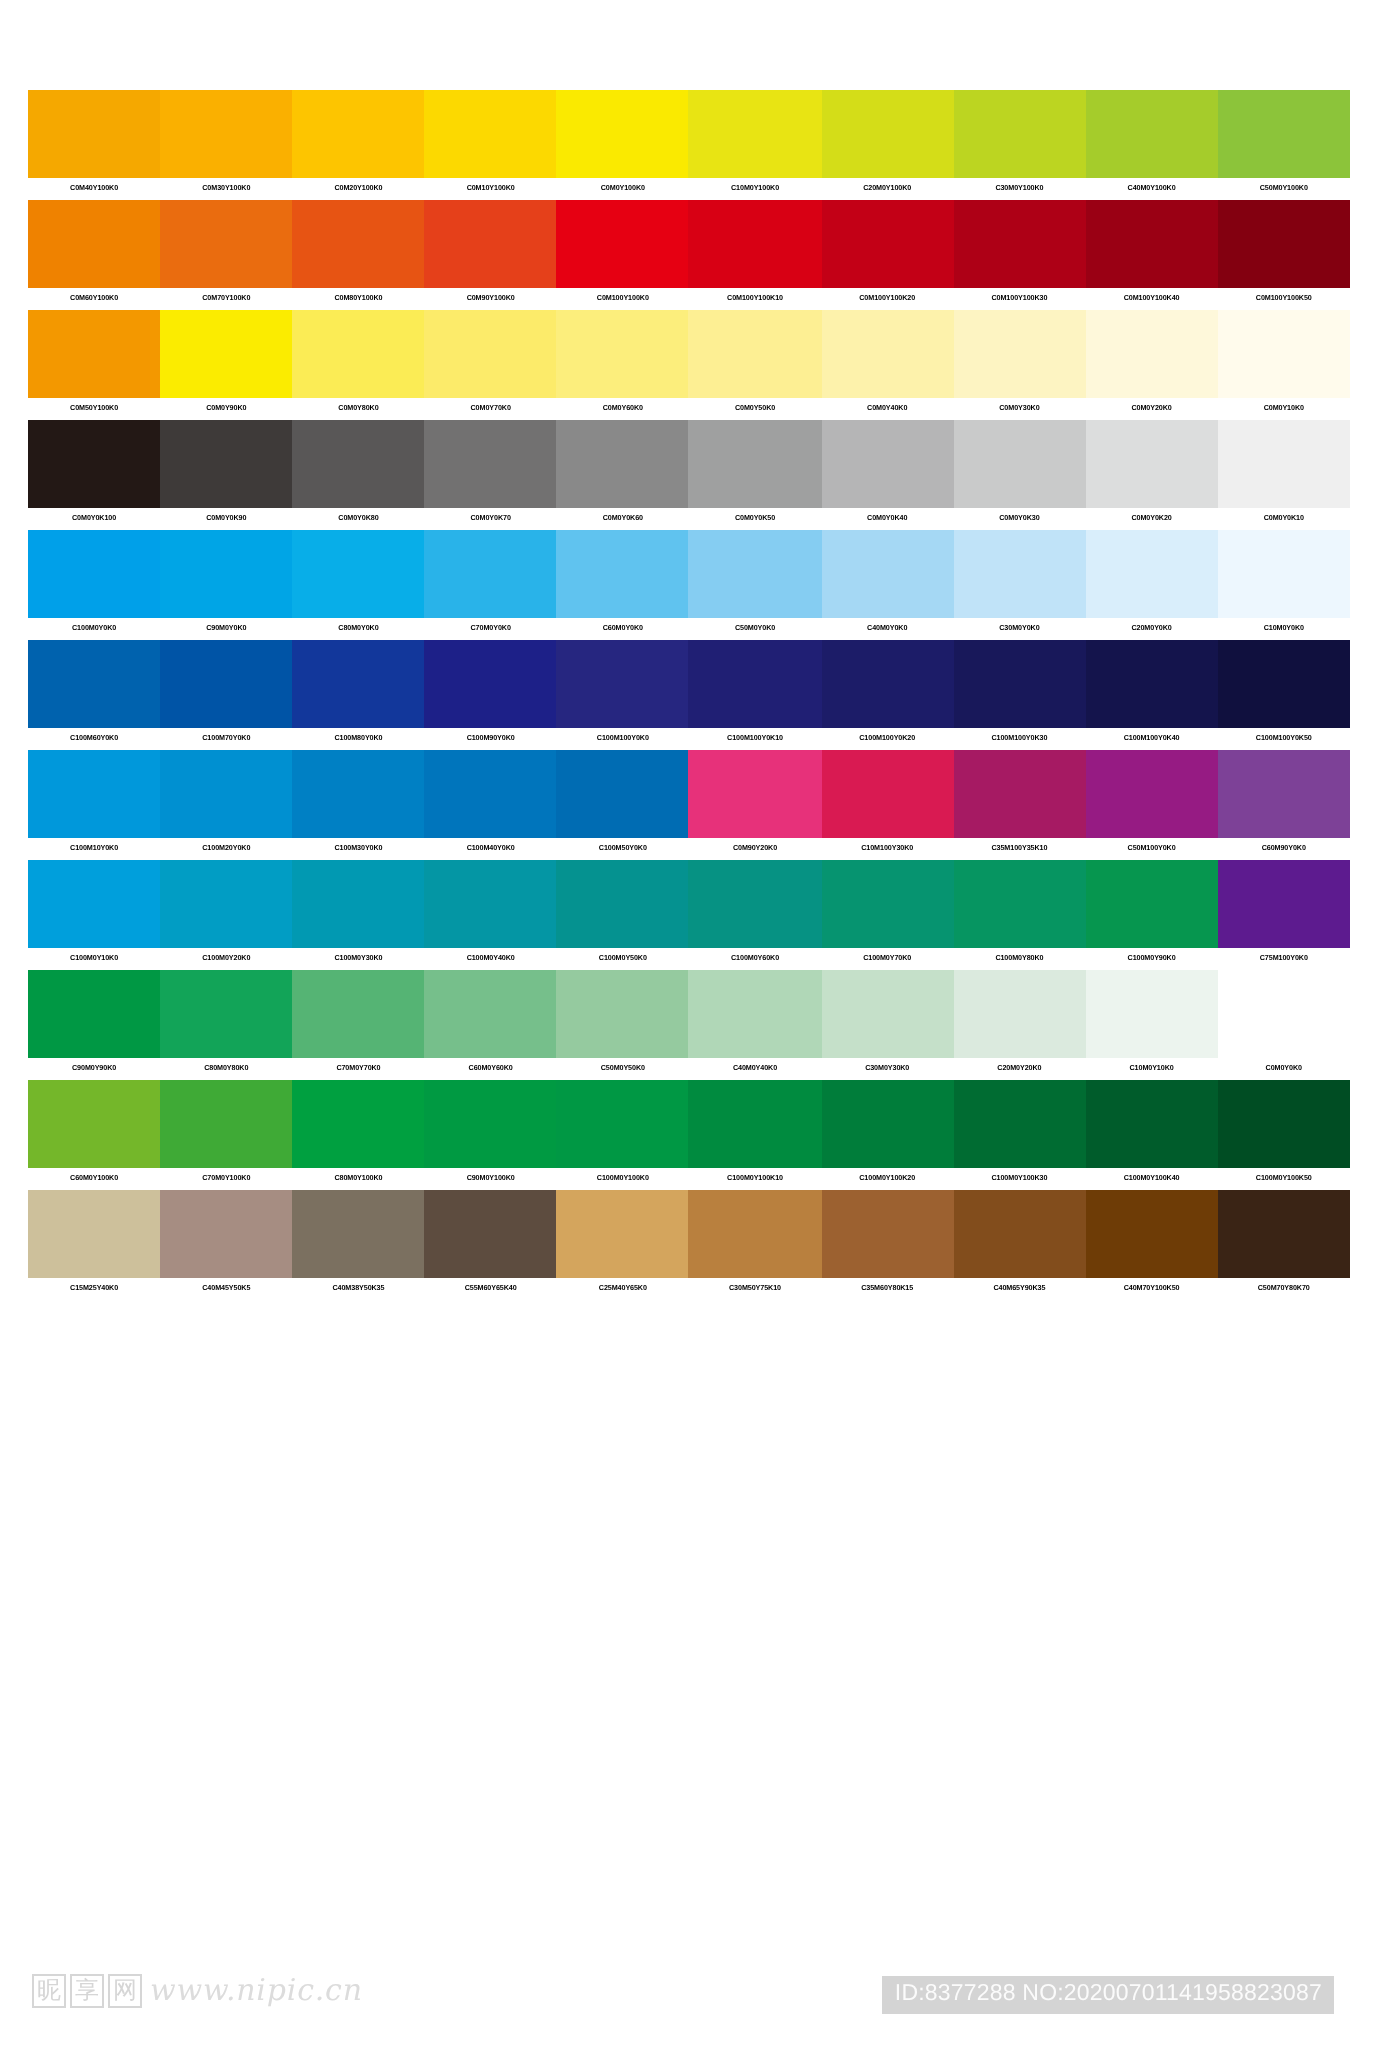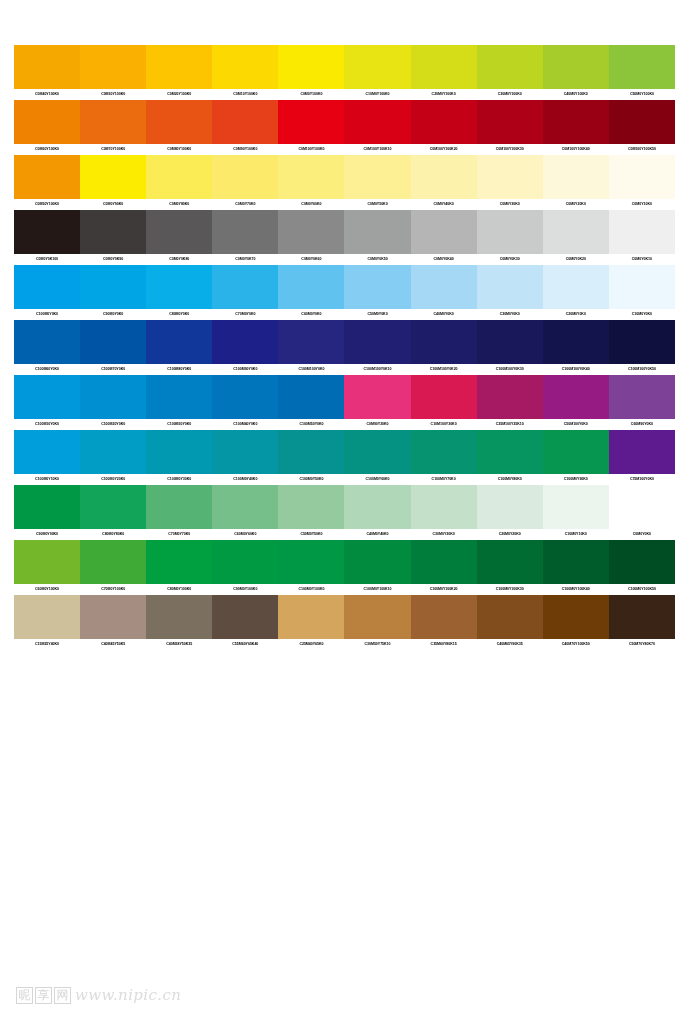--- a/index.html
+++ b/index.html
@@ -389,15 +389,16 @@
 
   <div id="footer">
     <div id="watermark">
       <div id="wm-logo">
           <div class="wm-char">昵</div>
           <div class="wm-char">享</div>
           <div class="wm-char">网</div>
         </div>
       <div id="wm-url">www.nipic.cn</div>
     </div>
+    <div id="id-badge">ID:8377288 NO:20200701141958823087</div>
   </div>
 
 </div>
 
 </body></html>

